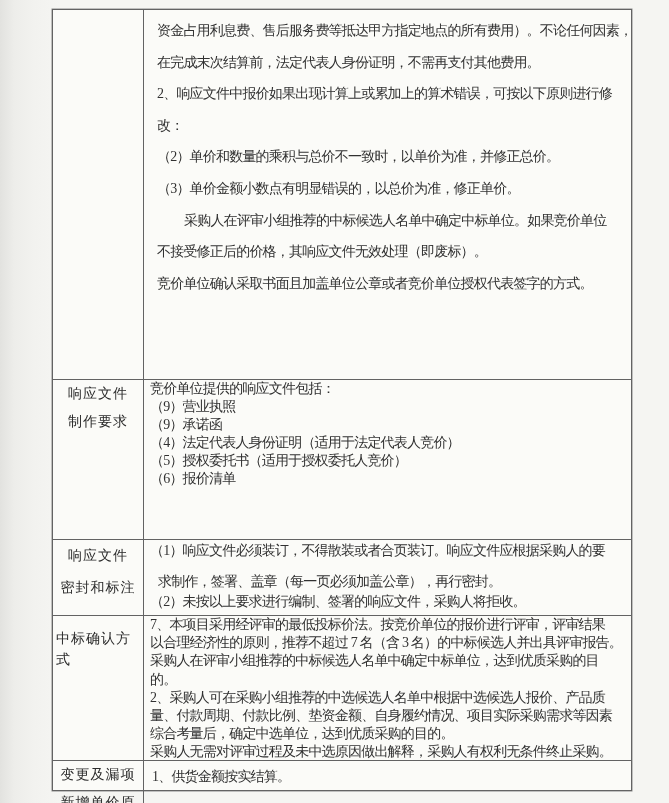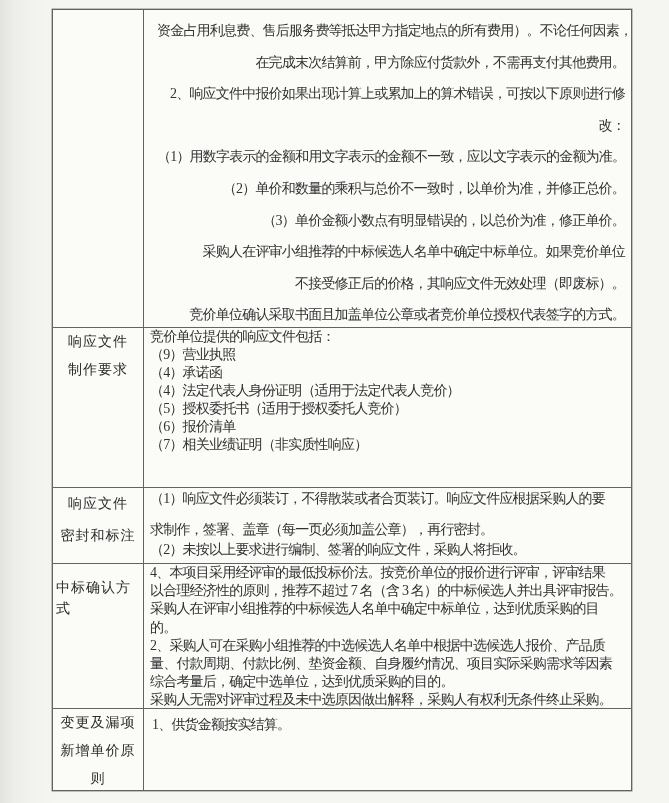--- a/index.html
+++ b/index.html
@@ -50,40 +50,40 @@
   }
   .cell-content {
     flex: 1 1 auto;
     overflow: hidden;
     box-sizing: border-box;
     font-size: 14px;
     letter-spacing: -0.8px;
     color: #313131;
   }
   .line { white-space: nowrap; }
-  .lbl { white-space: nowrap; }
+  .lbl { white-space: nowrap; font-family: Liberation Mono, monospace; }
 
   
-  .r1 { height: 318px; text-align: right; }
+  .r1 { height: 370px; }
   .r1 .cell-content { padding: 5px 6px 0 13px; }
   .r1 .line { line-height: 31.6px; }
   .r1 .line.indent { padding-left: 27px; }
 
   
   .r2 { height: 160px; }
   .r2 .cell-content { padding: 0 6px 0 6px; }
   .r2 .line { line-height: 18px; }
   .r2 .cell-label { padding-top: 0; }
   .r2 .lbl { line-height: 28px; }
 
   
   .r3 { height: 76px; }
   .r3 .cell-content { padding: 1px 6px 0 6px; }
   .r3 .line { line-height: 20px; }
-  .r3 .line.gap { margin-top: 11px; }
+  .r3 .line.gap { margin-top: 11px; margin-left: 8px; }
   .r3 .lbl { line-height: 32px; }
 
   
   .r4 { height: 145px; }
   .r4 .cell-content { padding: 0 6px 0 6px; }
   .r4 .line { line-height: 18.2px; }
   .r4 .cell-label { text-align: left; padding: 13px 2px 0 3px; }
   .r4 .lbl { line-height: 21px; }
 
   
@@ -95,45 +95,43 @@
 </head>
 <body>
 
 <div class="page">
   <div class="doc-table">
 
     <div class="row r1">
       <div class="cell-label"></div>
       <div class="cell-content">
         <div class="line">资金占用利息费、售后服务费等抵达甲方指定地点的所有费用）。不论任何因素，</div>
-        <div class="line">在完成末次结算前，甲方除应付货款外，不需再支付其他费用。</div>
+        <div class="line">在完成末次结算前，法定代表人身份证明，不需再支付其他费用。</div>
         <div class="line">2、响应文件中报价如果出现计算上或累加上的算术错误，可按以下原则进行修</div>
         <div class="line">改：</div>
-        <div class="line">（1）用数字表示的金额和用文字表示的金额不一致，应以文字表示的金额为准。</div>
         <div class="line">（2）单价和数量的乘积与总价不一致时，以单价为准，并修正总价。</div>
         <div class="line">（3）单价金额小数点有明显错误的，以总价为准，修正单价。</div>
         <div class="line indent">采购人在评审小组推荐的中标候选人名单中确定中标单位。如果竞价单位</div>
         <div class="line">不接受修正后的价格，其响应文件无效处理（即废标）。</div>
         <div class="line">竞价单位确认采取书面且加盖单位公章或者竞价单位授权代表签字的方式。</div>
       </div>
     </div>
 
     <div class="row r2">
       <div class="cell-label">
         <div class="lbl">响应文件</div>
         <div class="lbl">制作要求</div>
       </div>
       <div class="cell-content">
         <div class="line">竞价单位提供的响应文件包括：</div>
         <div class="line">（9）营业执照</div>
-        <div class="line">（4）承诺函</div>
+        <div class="line">（9）承诺函</div>
         <div class="line">（4）法定代表人身份证明（适用于法定代表人竞价）</div>
         <div class="line">（5）授权委托书（适用于授权委托人竞价）</div>
         <div class="line">（6）报价清单</div>
-        <div class="line">（7）相关业绩证明（非实质性响应）</div>
       </div>
     </div>
 
     <div class="row r3">
       <div class="cell-label">
         <div class="lbl">响应文件</div>
         <div class="lbl">密封和标注</div>
       </div>
       <div class="cell-content">
         <div class="line">（1）响应文件必须装订，不得散装或者合页装订。响应文件应根据采购人的要</div>
@@ -141,21 +139,21 @@
         <div class="line">（2）未按以上要求进行编制、签署的响应文件，采购人将拒收。</div>
       </div>
     </div>
 
     <div class="row r4">
       <div class="cell-label">
         <div class="lbl">中标确认方</div>
         <div class="lbl">式</div>
       </div>
       <div class="cell-content">
-        <div class="line">4、本项目采用经评审的最低投标价法。按竞价单位的报价进行评审，评审结果</div>
+        <div class="line">7、本项目采用经评审的最低投标价法。按竞价单位的报价进行评审，评审结果</div>
         <div class="line">以合理经济性的原则，推荐不超过 7 名（含 3 名）的中标候选人并出具评审报告。</div>
         <div class="line">采购人在评审小组推荐的中标候选人名单中确定中标单位，达到优质采购的目</div>
         <div class="line">的。</div>
         <div class="line">2、采购人可在采购小组推荐的中选候选人名单中根据中选候选人报价、产品质</div>
         <div class="line">量、付款周期、付款比例、垫资金额、自身履约情况、项目实际采购需求等因素</div>
         <div class="line">综合考量后，确定中选单位，达到优质采购的目的。</div>
         <div class="line">采购人无需对评审过程及未中选原因做出解释，采购人有权利无条件终止采购。</div>
       </div>
     </div>
 

